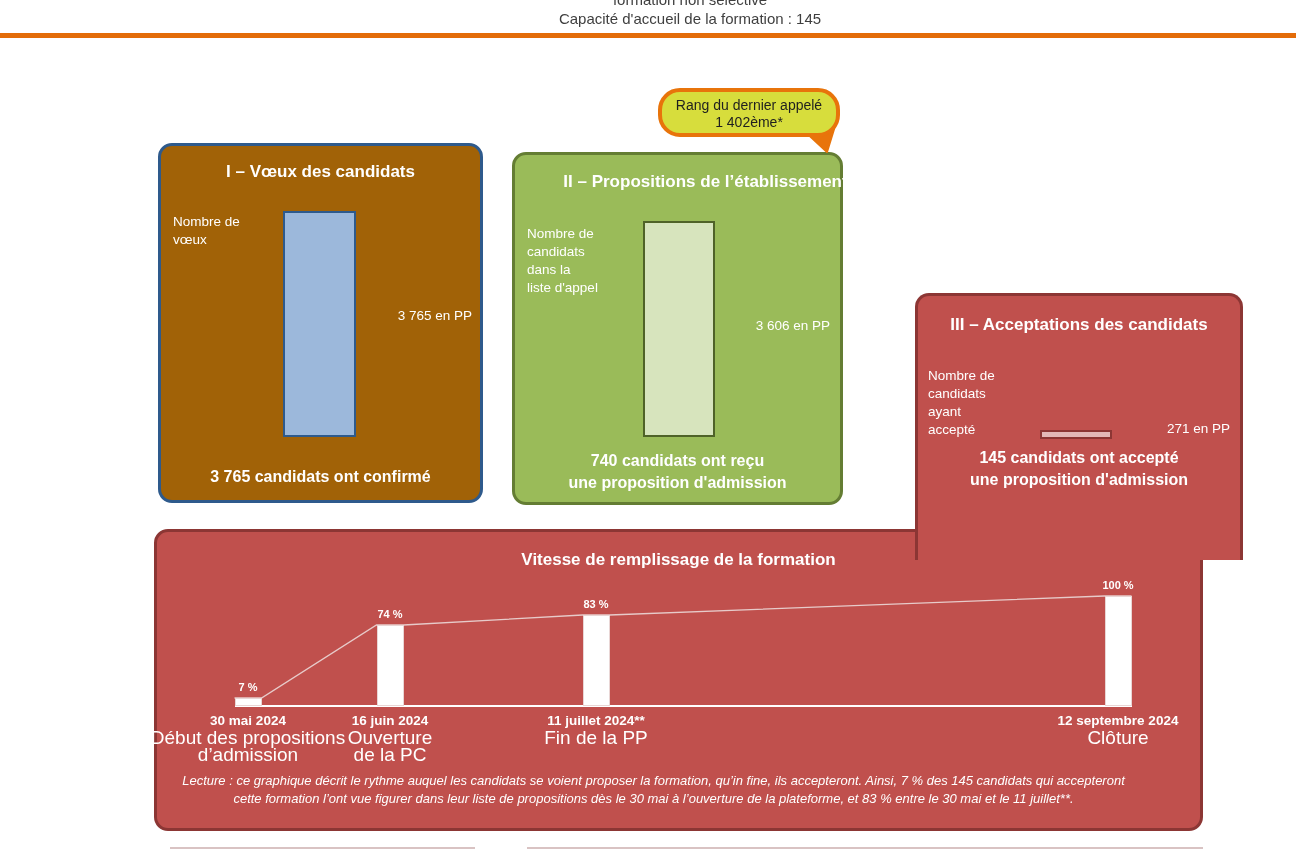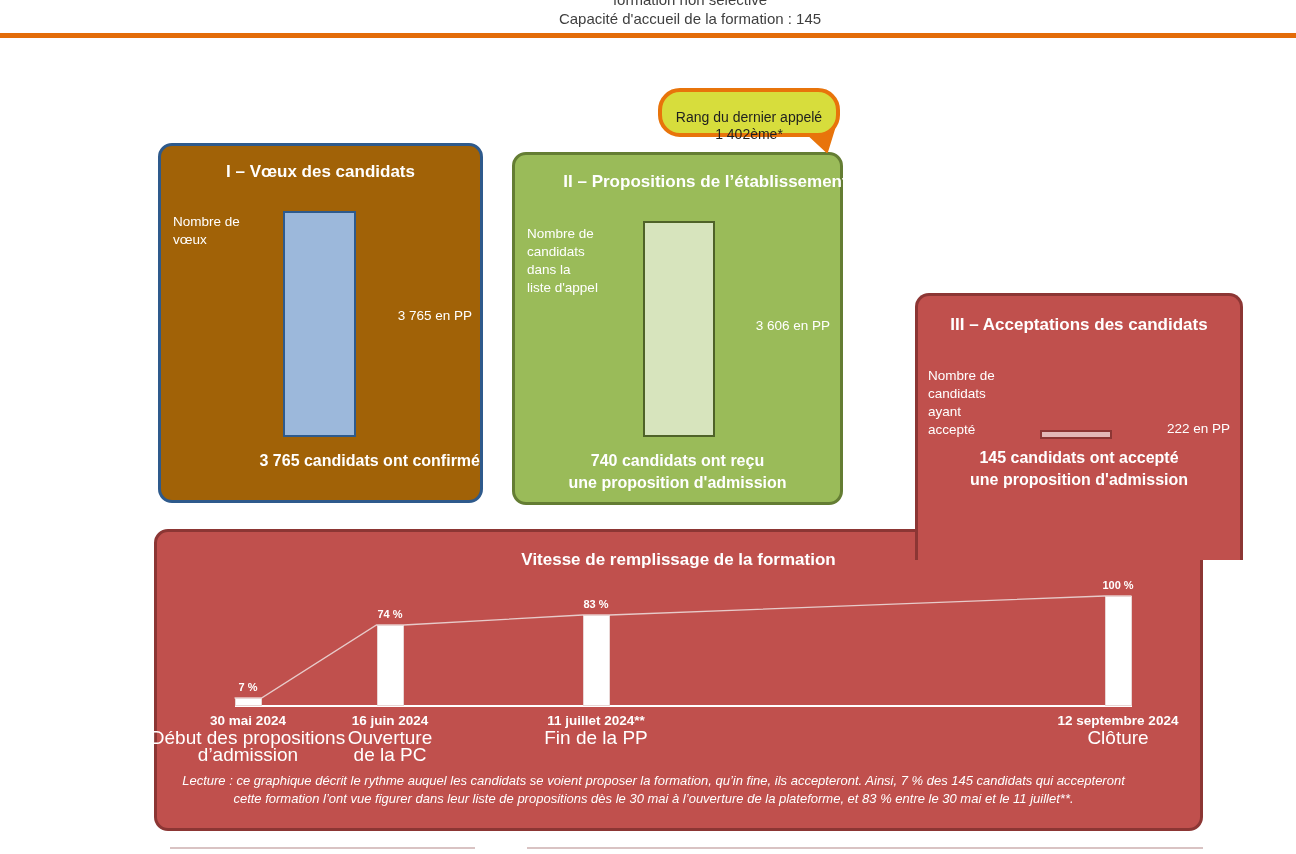--- a/index.html
+++ b/index.html
@@ -11,21 +11,21 @@
   #header{position:absolute;left:0;top:0;width:1380px;text-align:center;color:#3f3f3f;}
   #header .h-line1{position:absolute;left:0;top:-9px;width:100%;font-size:15px;}
   #header .h-line2{position:absolute;left:0;top:10px;width:100%;font-size:15px;}
   #top-rule{position:absolute;left:0;top:33px;width:1296px;height:5px;background:#E36C09;}
 
   
   #callout-tail{position:absolute;left:795px;top:126px;width:45px;height:28px;z-index:6;}
   #callout{
     position:absolute;left:658px;top:88px;width:182px;height:49px;z-index:7;
     background:#D7DD3C;border:4px solid #E8740B;border-radius:22px;box-sizing:border-box;
-    text-align:center;color:#1f1f1f;font-size:14px;line-height:17px;padding-top:17px;
+    text-align:center;color:#1f1f1f;font-size:14px;line-height:17px;padding-top:5px;
   }
 
   
   .statbox{position:absolute;border-radius:14px;box-sizing:border-box;color:#fff;z-index:3;}
   #box-wishes{left:158px;top:143px;width:325px;height:360px;background:#a16207;border:3px solid #2E5A8C;}
   #box-proposals{left:512px;top:152px;width:331px;height:353px;background:#9ABB59;border:3px solid #647D33;}
   #box-accept{left:875px;top:293px;width:328px;height:267px;background:#C0504D;
               border:3px solid #8C3634;border-bottom:none;border-radius:14px 14px 0 0;z-index:4;margin-left:40px;}
   .box-title{position:absolute;left:0;width:100%;text-align:center;font-size:17px;font-weight:bold;}
   .ylab{position:absolute;font-size:13.5px;line-height:18px;}
@@ -76,21 +76,21 @@
 </div>
 
 <div id="box-wishes" class="statbox">
   <div class="box-title" style="top:16px;">I – Vœux des candidats</div>
   <div class="ylab" style="left:12px;top:67px;">
     <div>Nombre de</div>
     <div>vœux</div>
   </div>
   <div id="bar-wishes" class="fbar" style="height: 226px;"></div>
   <div class="enpp" style="right:8px;top:162px;">3 765 en PP</div>
-  <div class="caption" style="top:304px;text-align:right;">
+  <div class="caption" style="top:320px;">
     <div>3 765 candidats ont confirmé</div>
   </div>
 </div>
 
 <div id="box-proposals" class="statbox">
   <div class="box-title" style="top:17px;padding-left:28px;">II – Propositions de l’établissement</div>
   <div class="ylab" style="left:12px;top:70px;">
     <div>Nombre de</div>
     <div>candidats</div>
     <div>dans la</div>
@@ -106,21 +106,21 @@
 
 <div id="box-accept" class="statbox">
   <div class="box-title" style="top:19px;">III – Acceptations des candidats</div>
   <div class="ylab" style="left:10px;top:71px;">
     <div>Nombre de</div>
     <div>candidats</div>
     <div>ayant</div>
     <div>accepté</div>
   </div>
   <div id="bar-accept" class="fbar" style="height: 9px;"></div>
-  <div class="enpp" style="right:10px;top:125px;">222 en PP</div>
+  <div class="enpp" style="right:10px;top:125px;">271 en PP</div>
   <div class="caption" style="top:151px;">
     <div>145 candidats ont accepté</div>
     <div>une proposition d'admission</div>
   </div>
 </div>
 
 <div id="box-timeline">
   <div id="timeline-title">Vitesse de remplissage de la formation</div>
   <div id="timeline-plot">
     <svg id="timeline-svg">

